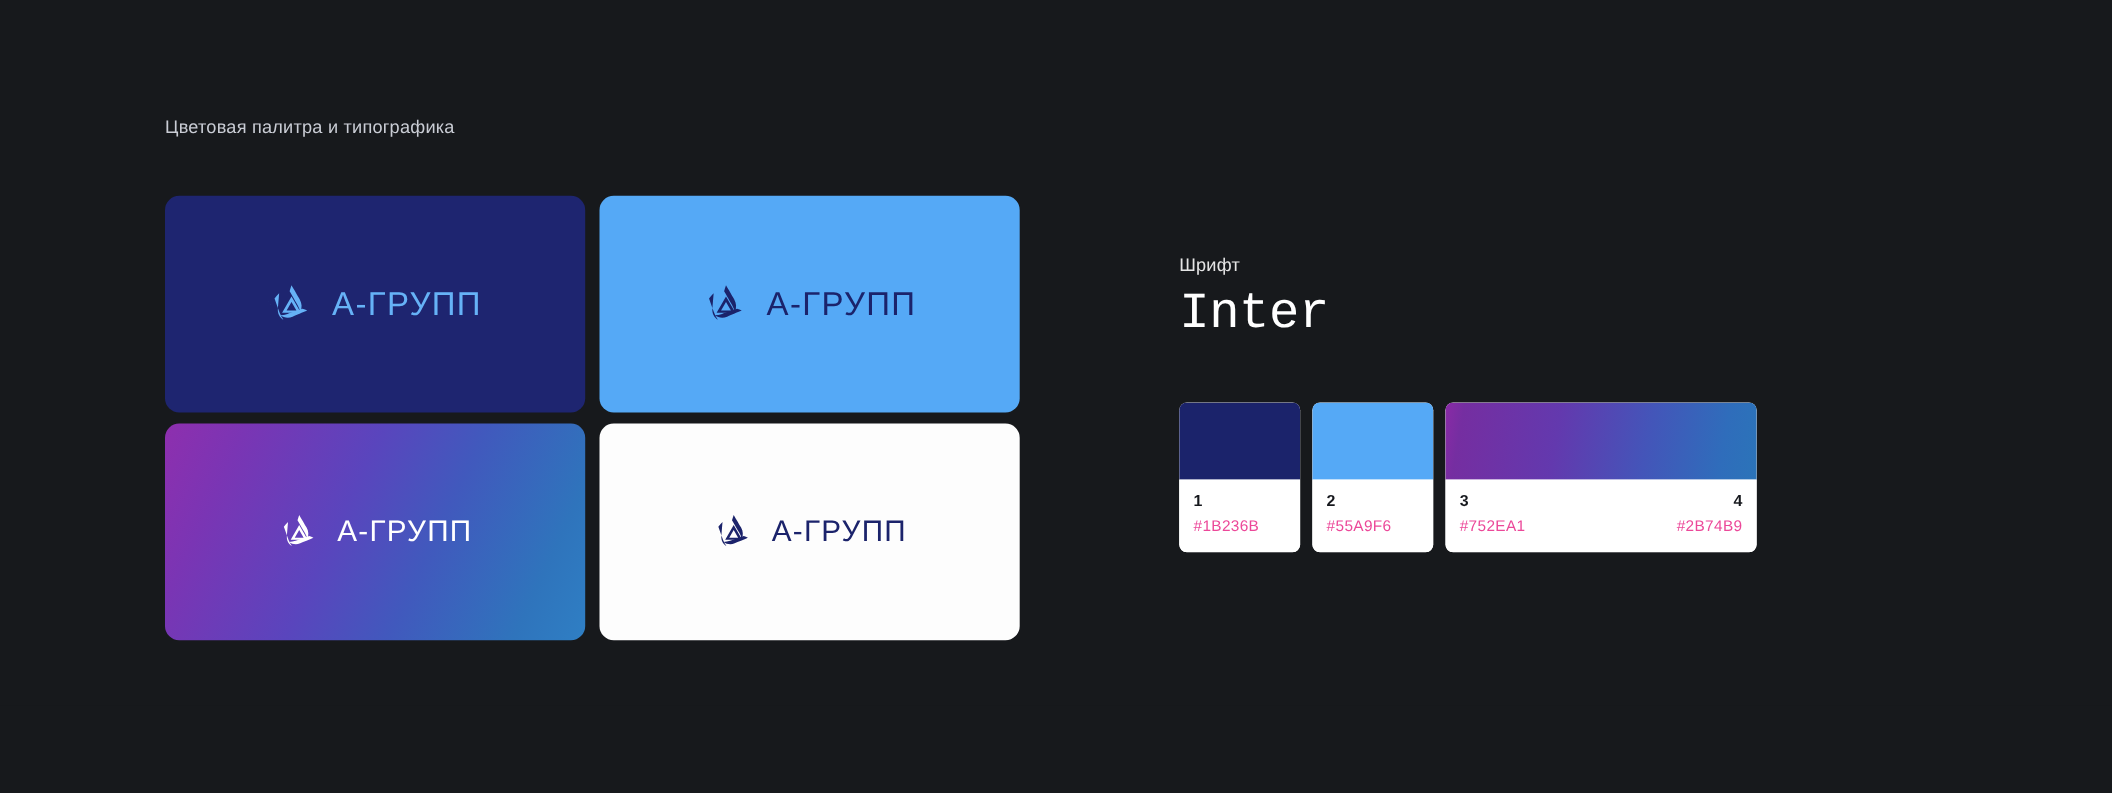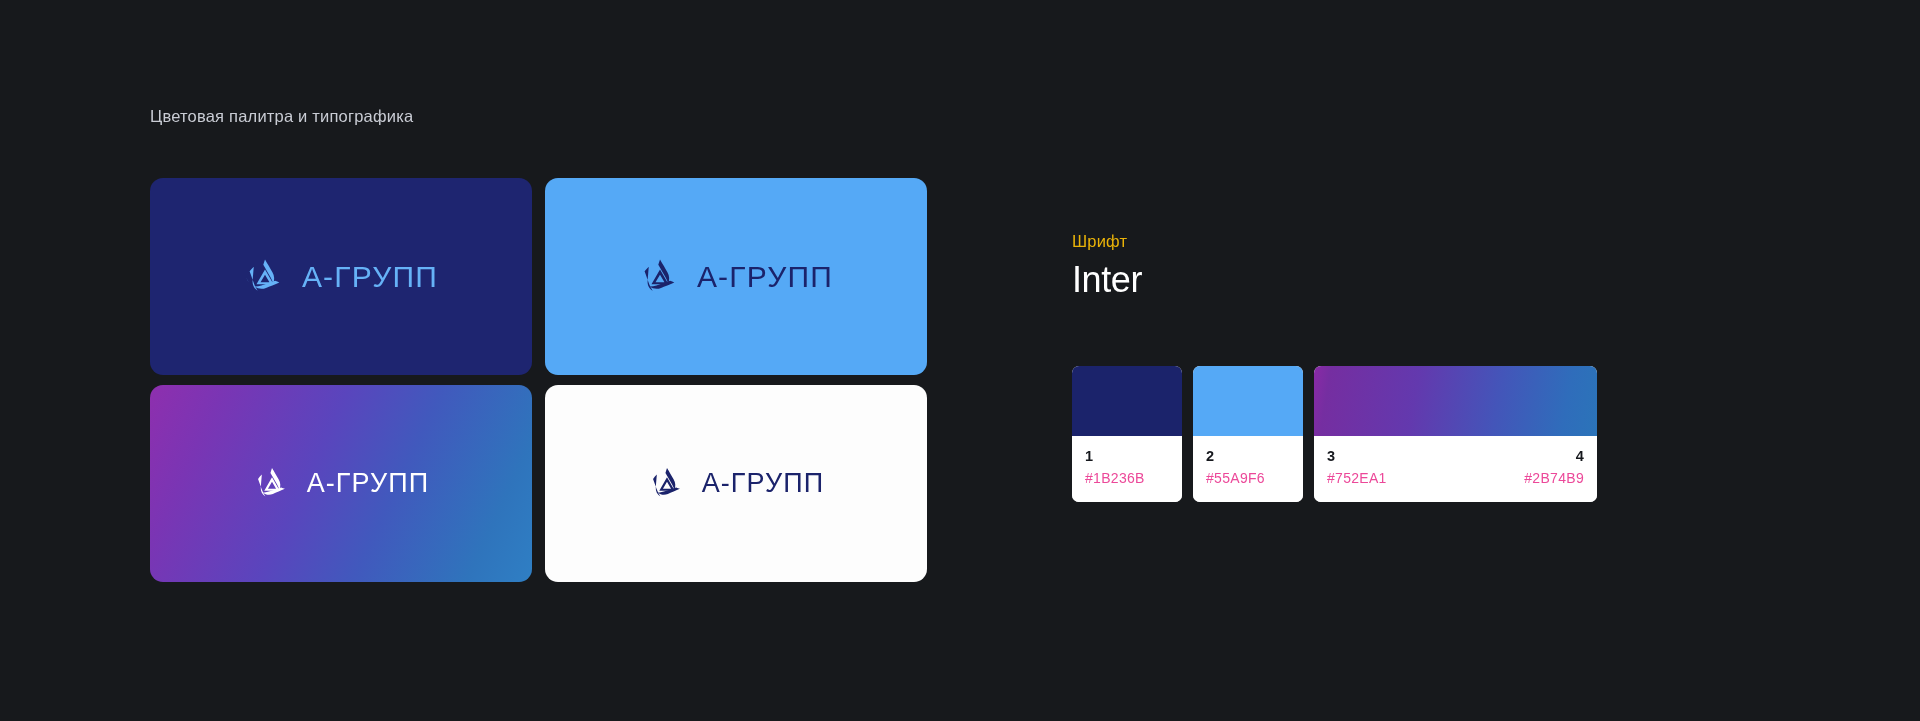--- a/index.html
+++ b/index.html
@@ -87,33 +87,34 @@
 
   
   .type-block {
     position: absolute;
     left: 1072px;
     top: 232px;
   }
   .type-label {
     font-size: 16.5px;
     font-weight: 400;
-    color: #eab308;
+    color: #e5e5e5;
     letter-spacing: 0.2px;
     margin: 0 0 10px 0;
     white-space: nowrap;
   }
   .type-name {
-    font-size: 36px;
+    font-size: 46px;
     font-weight: 400;
     color: #ffffff;
     letter-spacing: -0.4px;
     line-height: 1.08;
     margin: 0;
     white-space: nowrap;
+    font-family: Liberation Mono, monospace;
   }
 
   
   .palette {
     position: absolute;
     left: 1072px;
     top: 366px;
     display: flex;
     align-items: flex-start;
     gap: 11px;

